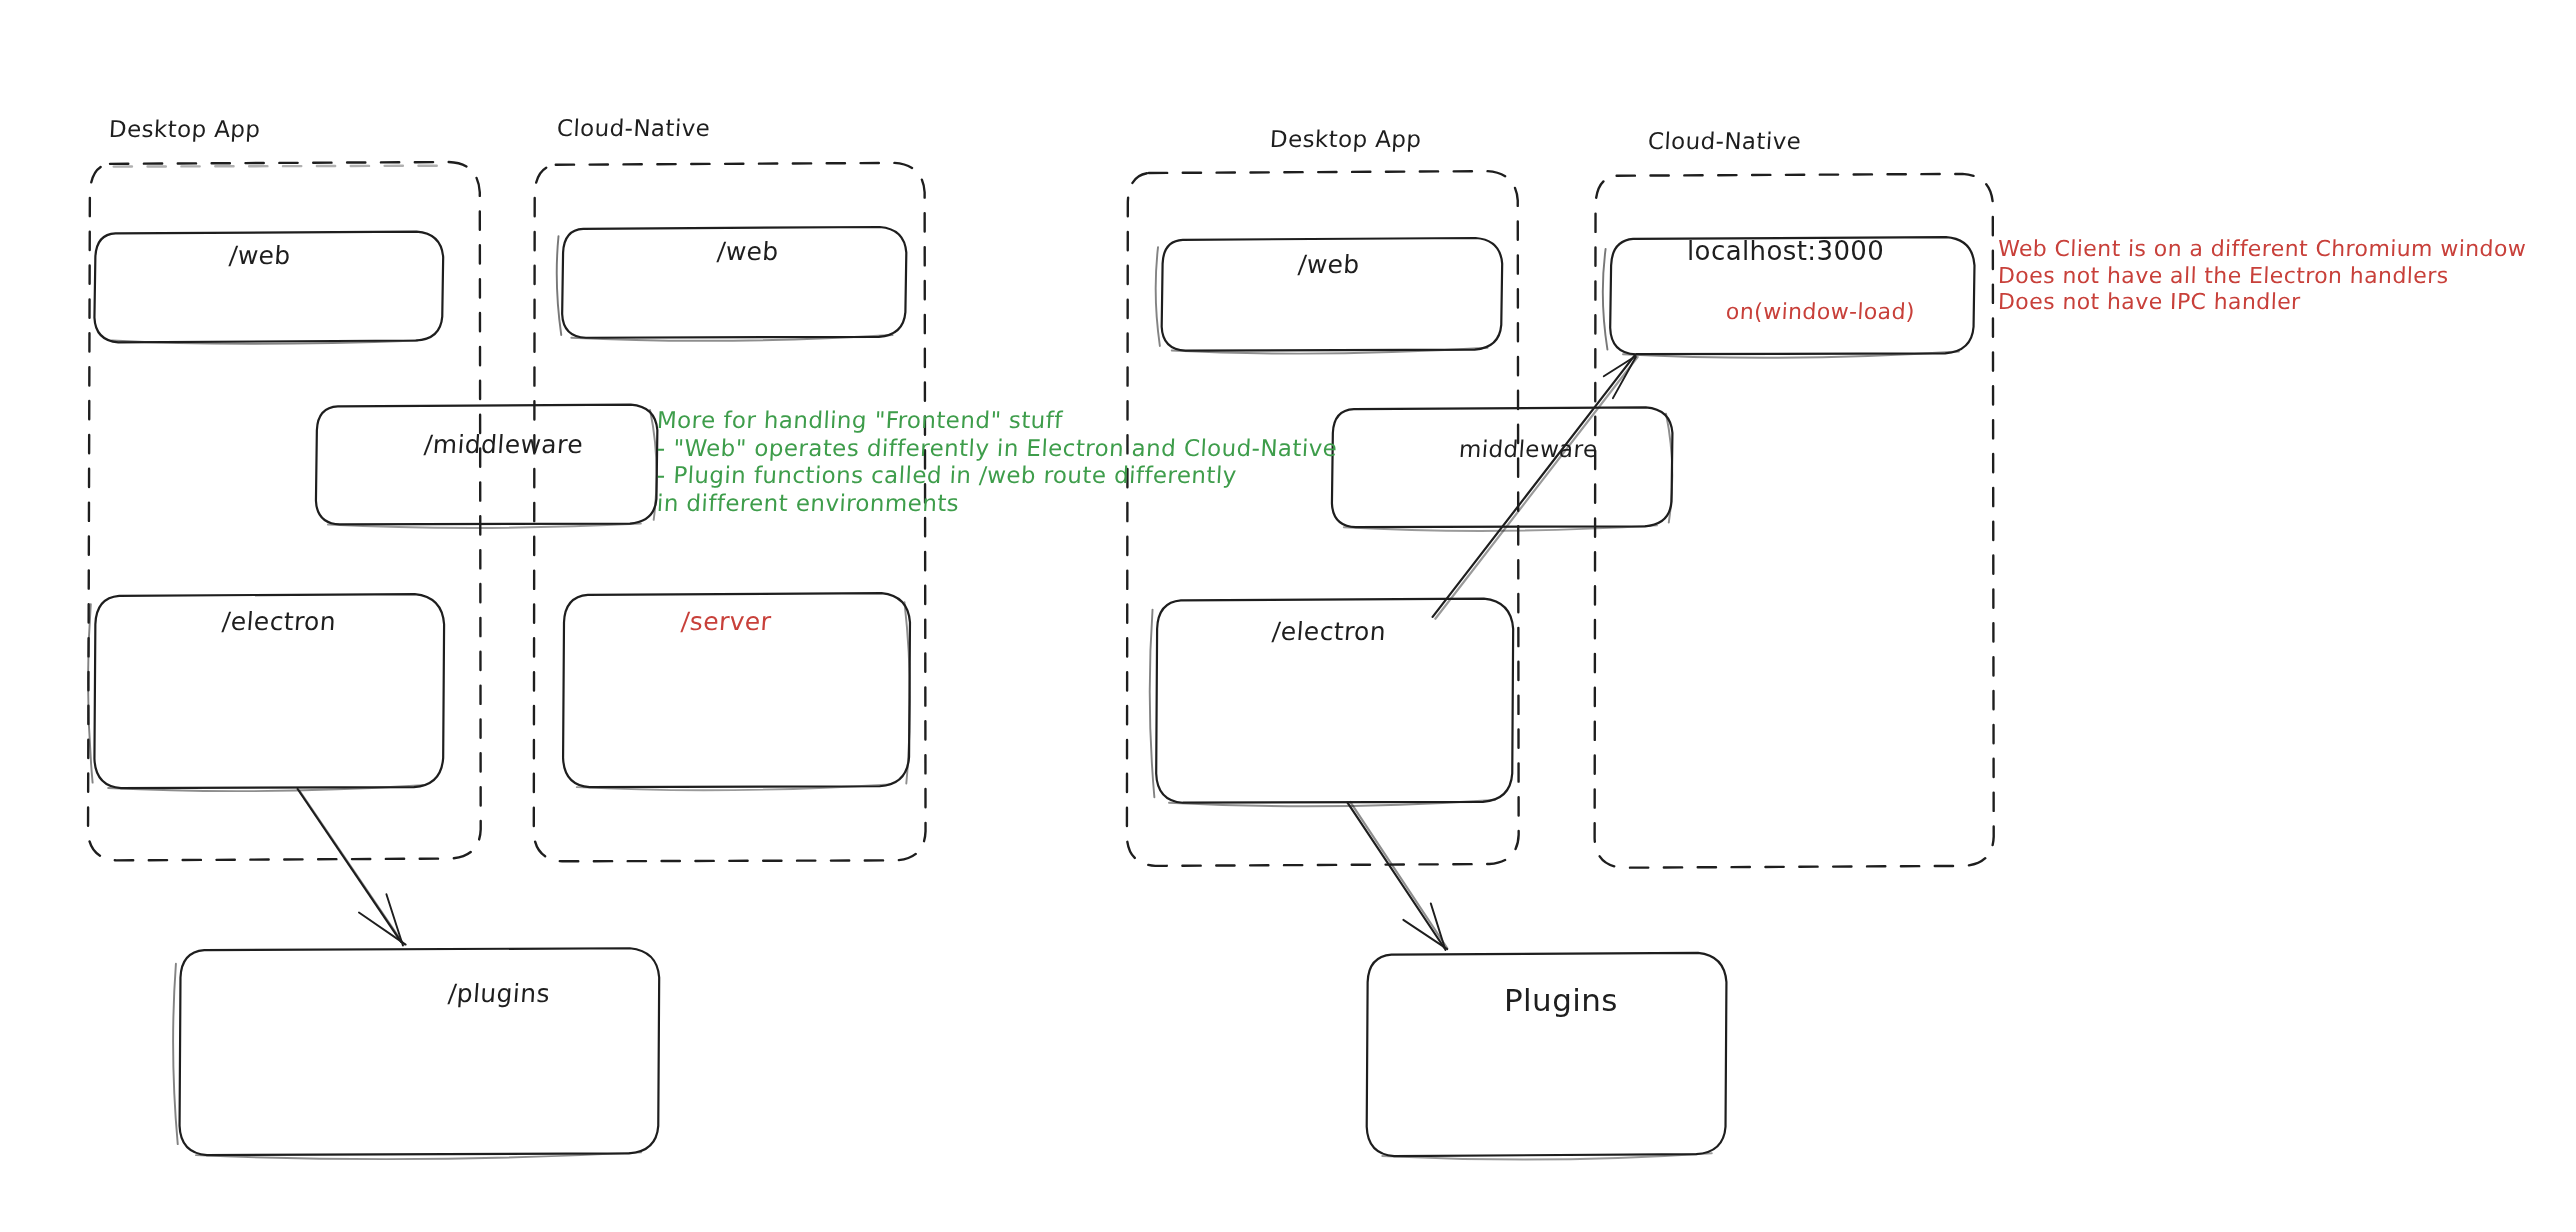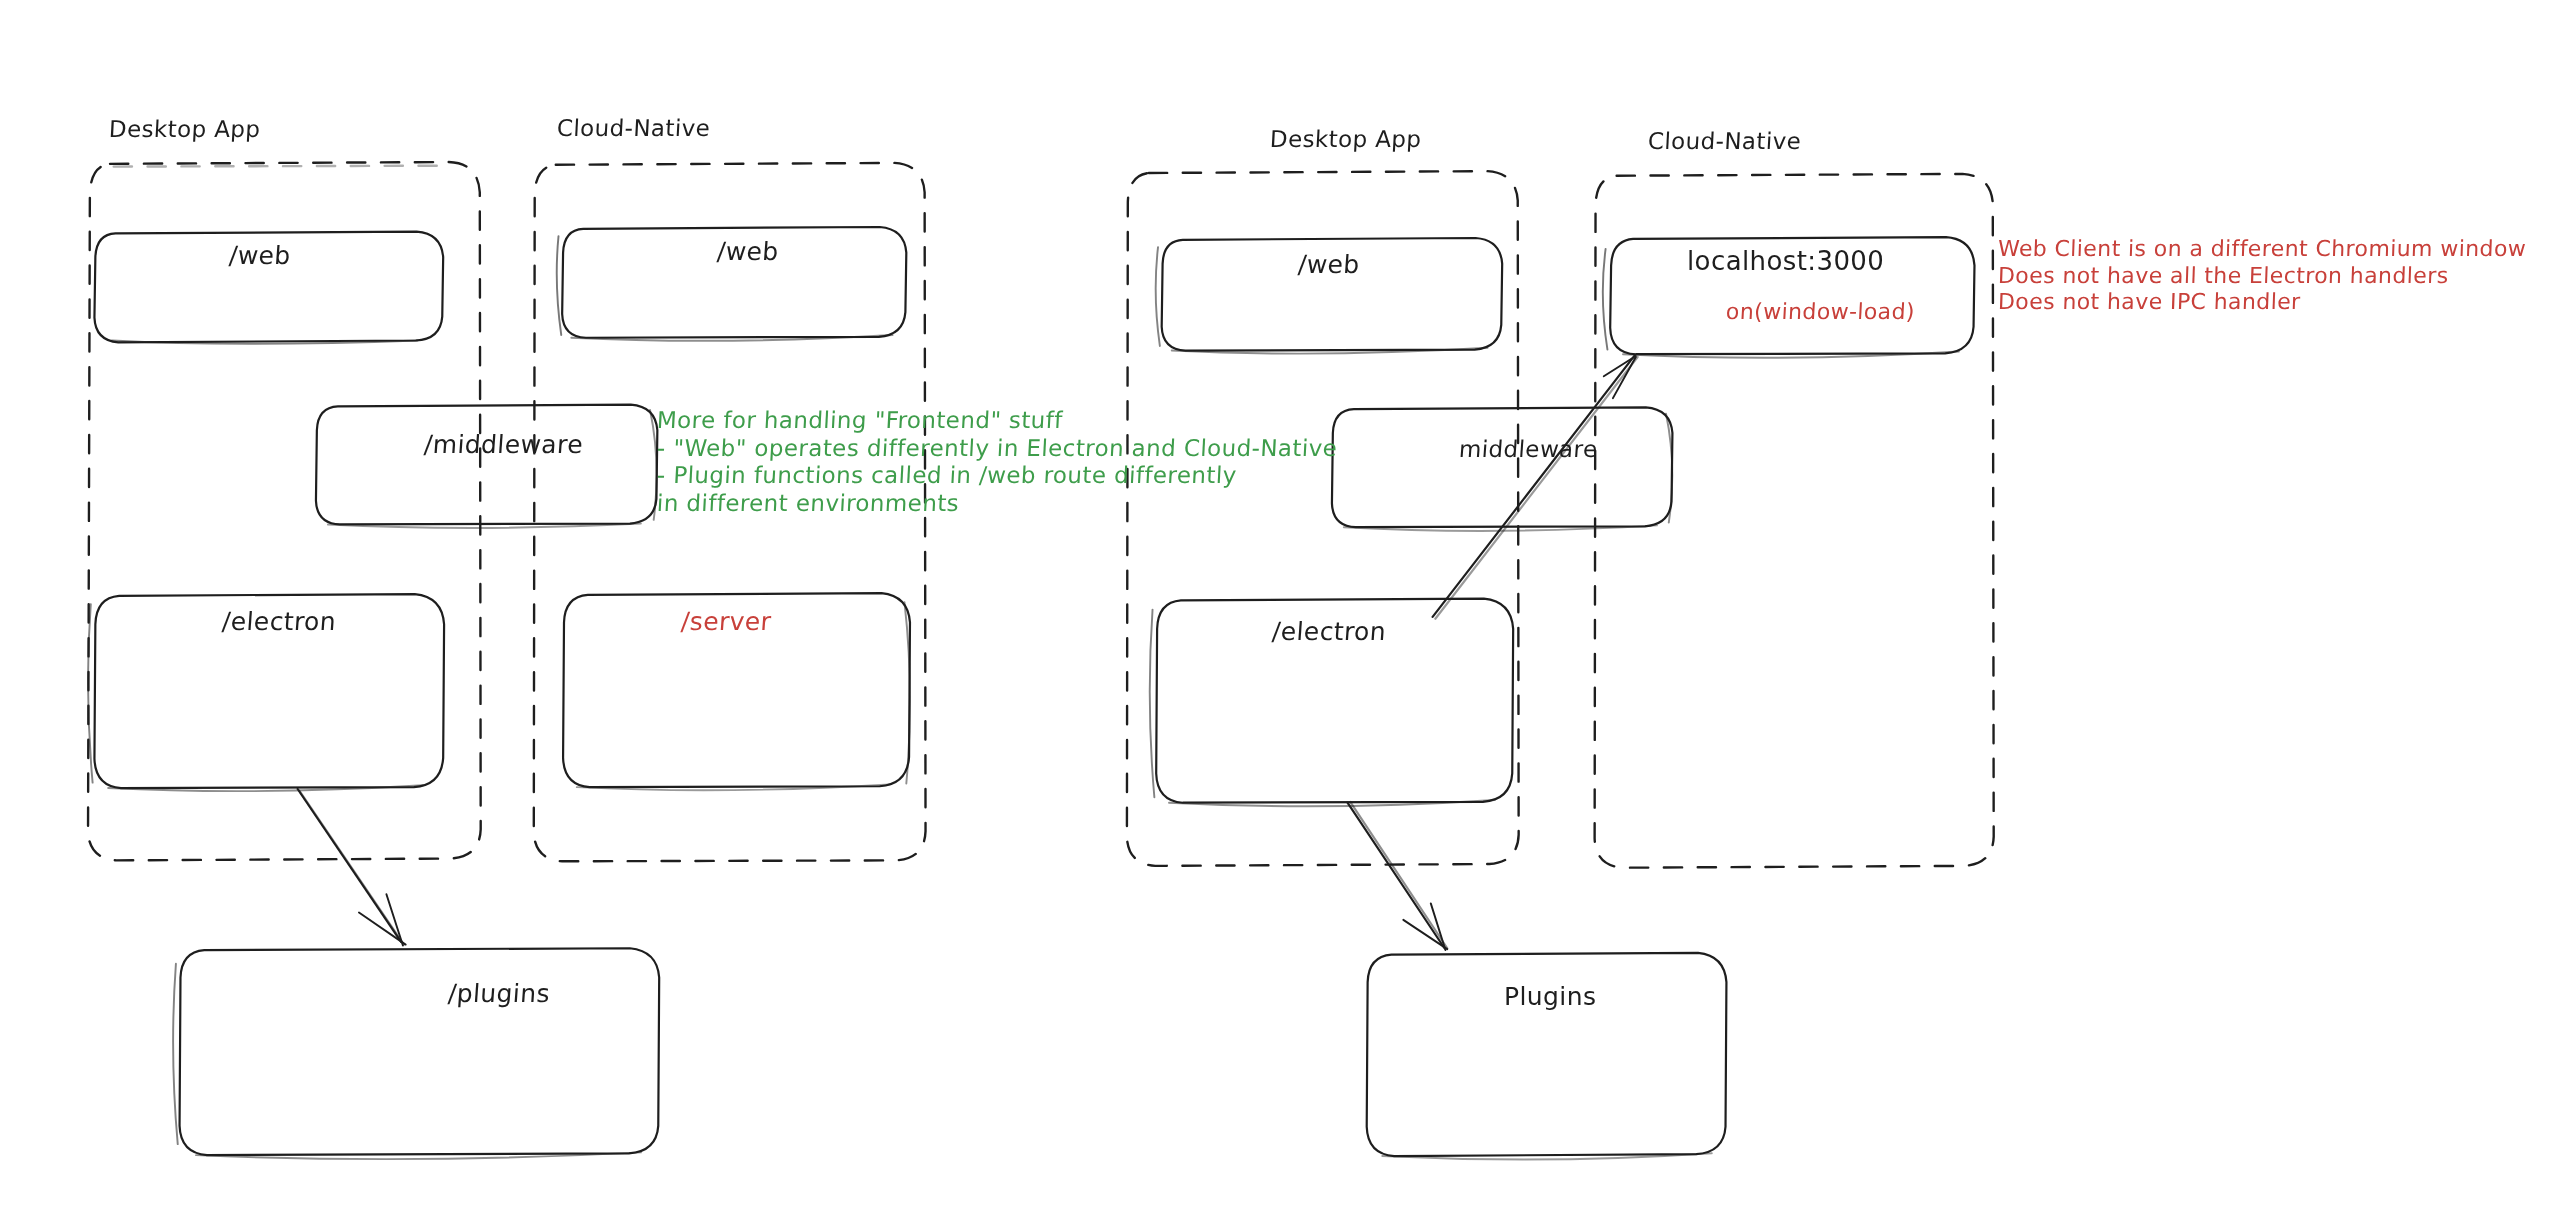--- a/index.html
+++ b/index.html
@@ -60,21 +60,21 @@
   }
   .group-title {
     font-size: 23px;
     transform: skewX(-3deg);
   }
   .node-label {
     font-size: 25px;
     transform: skewX(-4deg);
   }
   .node-label-up {
-    font-size: 25px;
+    font-size: 31px;
     transform: skewX(0deg);
   }
   .note {
     font-size: 23px;
     line-height: 27.5px;
     transform: skewX(-3deg);
   }
   .note-red {
     font-size: 22px;
     line-height: 26.5px;
@@ -214,21 +214,21 @@
 
   <div class="lbl node-label" style="left:681px; top:607px; color:#c8403a;">/server</div>
 
   <div class="lbl node-label" style="left:448px; top:979px;">/plugins</div>
 
   <div class="lbl group-title" style="left:1270px; top:126px;">Desktop App</div>
   <div class="lbl group-title" style="left:1648px; top:128px;">Cloud-Native</div>
 
   <div class="lbl node-label" style="left:1298px; top:250px;">/web</div>
 
-  <div class="lbl node-label-up" style="left:1687px; top:246px; font-size:26px;">localhost:3000</div>
+  <div class="lbl node-label-up" style="left:1687px; top:236px; font-size:26px;">localhost:3000</div>
 
   <div class="lbl sub-red" style="left:1726px; top:299px; color:#c8403a;">on(window-load)</div>
 
   <div class="lbl node-label" style="left:1459px; top:436px; font-size:23px;">middleware</div>
 
   <div class="lbl node-label" style="left:1272px; top:617px;">/electron</div>
 
   <div class="lbl node-label-up" style="left:1504px; top:982px;">Plugins</div>
 
   <div style="position:absolute; left:657px; top:407px; color:#3e9d4b;">

